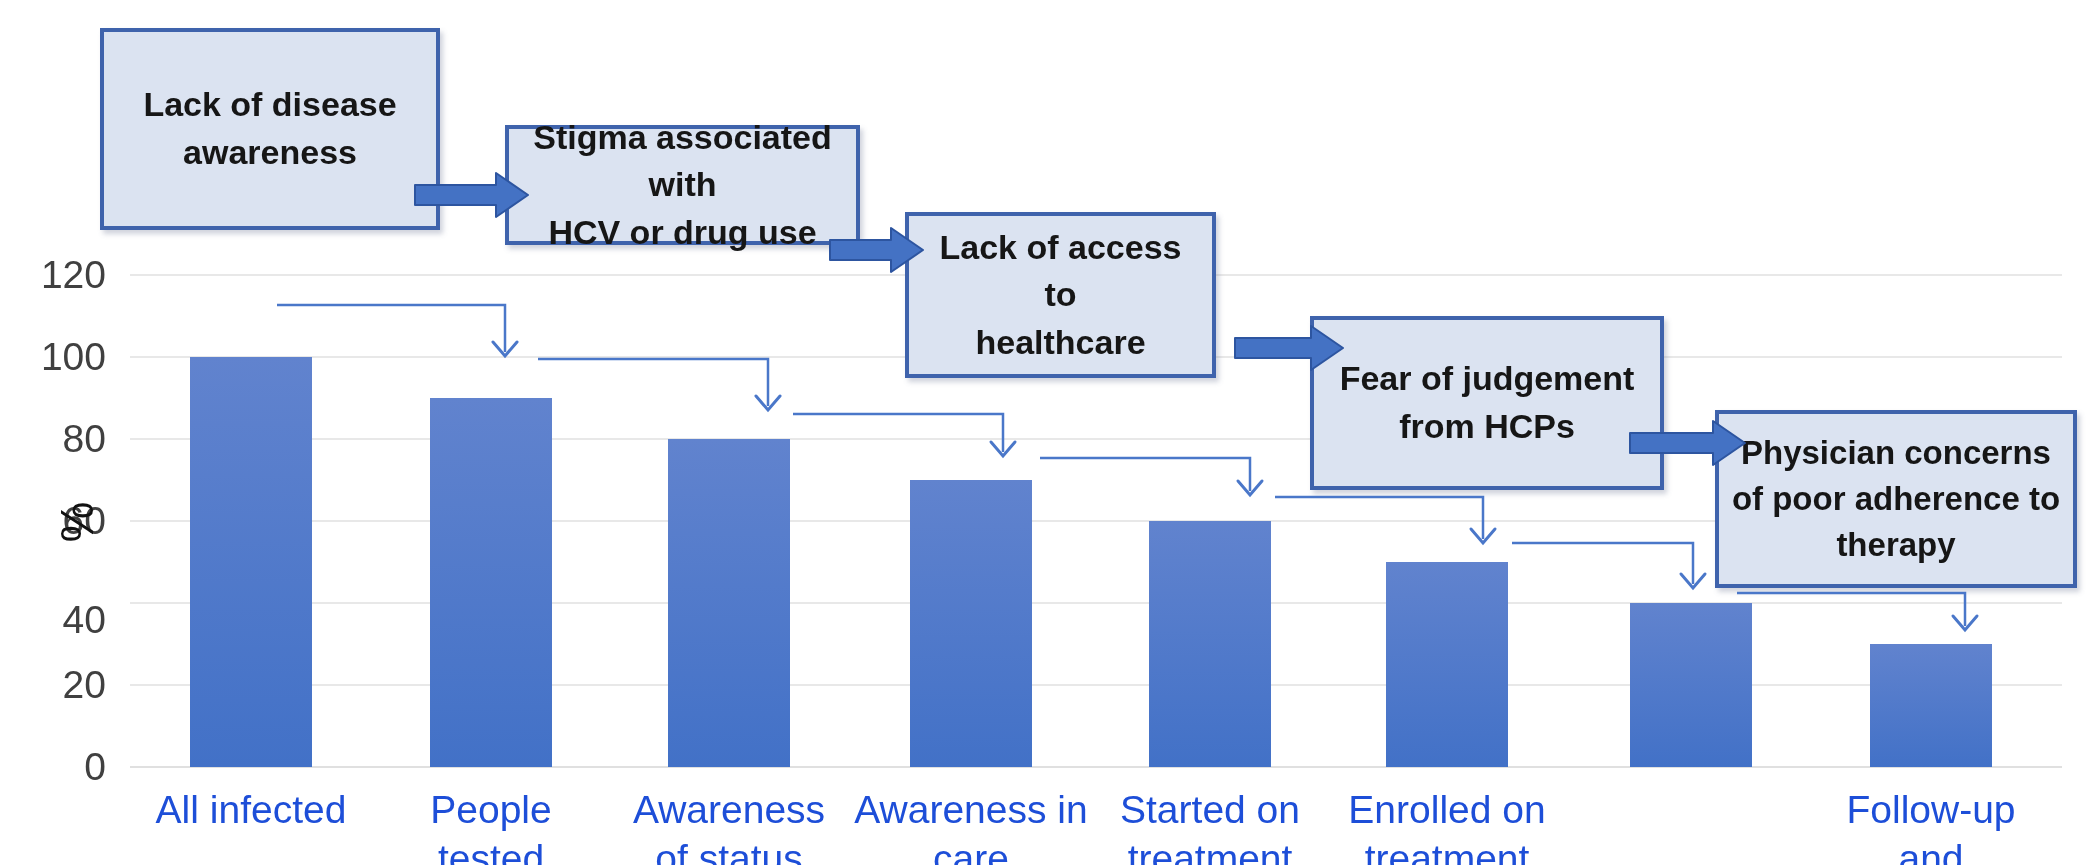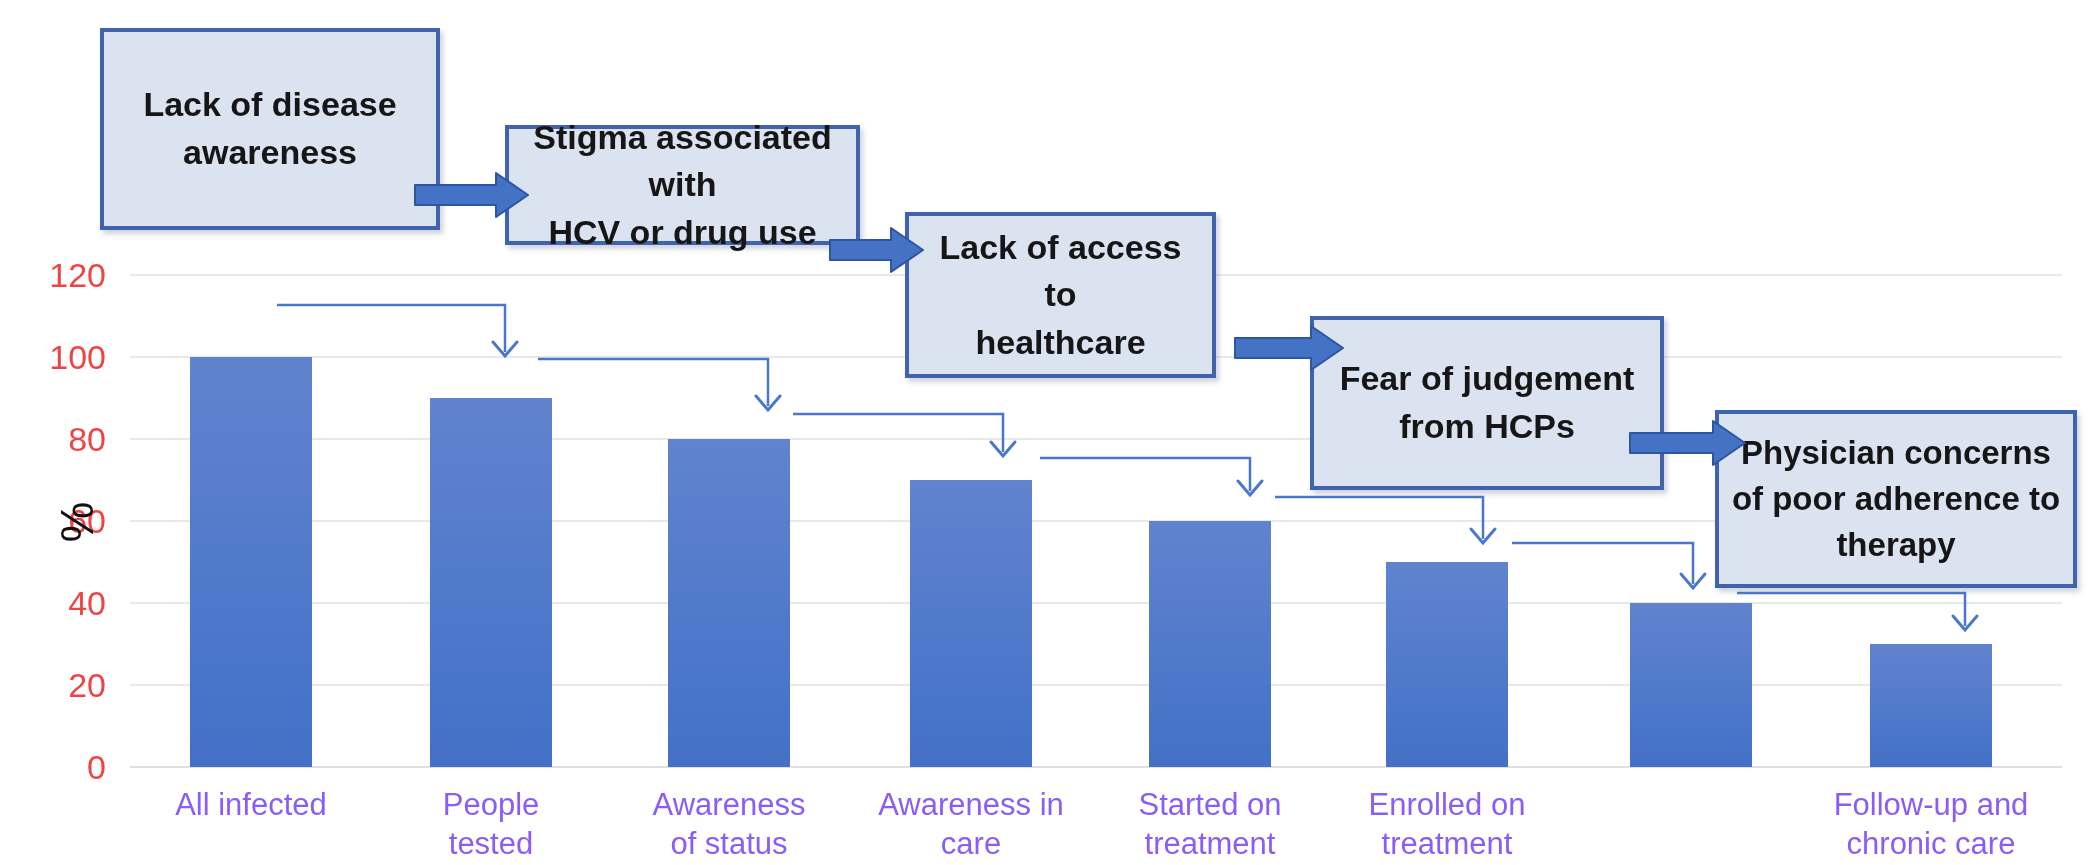--- a/index.html
+++ b/index.html
@@ -3,29 +3,29 @@
 <meta charset="utf-8">
 <style>
   html,body{margin:0;padding:0;background:#ffffff;}
   .stage{position:relative;width:2094px;height:865px;background:#ffffff;overflow:hidden;
          font-family:"Liberation Sans", sans-serif;}
   
   .gridline{position:absolute;left:130px;width:1932px;height:2px;background:#e8e8e8;}
   .gridline.zero{background:#e0e0e0;}
   
   .ytick{position:absolute;left:10px;width:96px;height:44px;line-height:44px;
-         text-align:right;font-size:34px;color:#ef4444;}
+         text-align:right;font-size:39px;color:#404040;}
   .ylabel{position:absolute;left:22px;top:492px;width:110px;height:60px;line-height:60px;
           text-align:center;font-size:46px;color:#111;transform:rotate(-90deg);}
   
   .bar{position:absolute;bottom:98px;width:122px;
        background:linear-gradient(to bottom,#6183ce 0%,#4271c7 100%);}
   
-  .cat{position:absolute;top:786px;width:244px;text-align:center;font-size:31px;
-       line-height:1.25;color:#8b5cf6;white-space:pre-line;}
+  .cat{position:absolute;top:786px;width:244px;text-align:center;font-size:39px;
+       line-height:1.25;color:#1d4ed8;white-space:pre-line;}
   
   .callout{position:absolute;display:flex;align-items:center;justify-content:center;
            text-align:center;background:#dbe3f1;border:4px solid #3f63ac;
            box-sizing:border-box;font-size:34px;line-height:1.4;color:#161616;
            white-space:pre-line;padding:6px 10px;
            box-shadow:3px 4px 5px rgba(100,110,140,0.30);font-weight:bold;}
   svg.overlay{position:absolute;left:0;top:0;pointer-events:none;}
 </style>
 </head>
 <body>
@@ -37,21 +37,21 @@
   <div class="gridline" style="top:438px"></div>
   <div class="gridline" style="top:520px"></div>
   <div class="gridline" style="top:602px"></div>
   <div class="gridline" style="top:684px"></div>
   <div class="gridline zero" style="top:766px"></div>
 
   <div class="ytick" style="top:253px">120</div>
   <div class="ytick" style="top:335px">100</div>
   <div class="ytick" style="top:417px">80</div>
   <div class="ytick" style="top:499px">60</div>
-  <div class="ytick" style="top:581px">40</div>
+  <div class="ytick" style="top:598px">40</div>
   <div class="ytick" style="top:663px">20</div>
   <div class="ytick" style="top:745px">0</div>
 
   <div class="ylabel">%</div>
 
   <div class="bar" style="left: 190px; height: 410px;"></div>
   <div class="bar" style="left: 430px; height: 369px;"></div>
   <div class="bar" style="left: 668px; height: 328px;"></div>
   <div class="bar" style="left: 910px; height: 287px;"></div>
   <div class="bar" style="left: 1149px; height: 246px;"></div>

